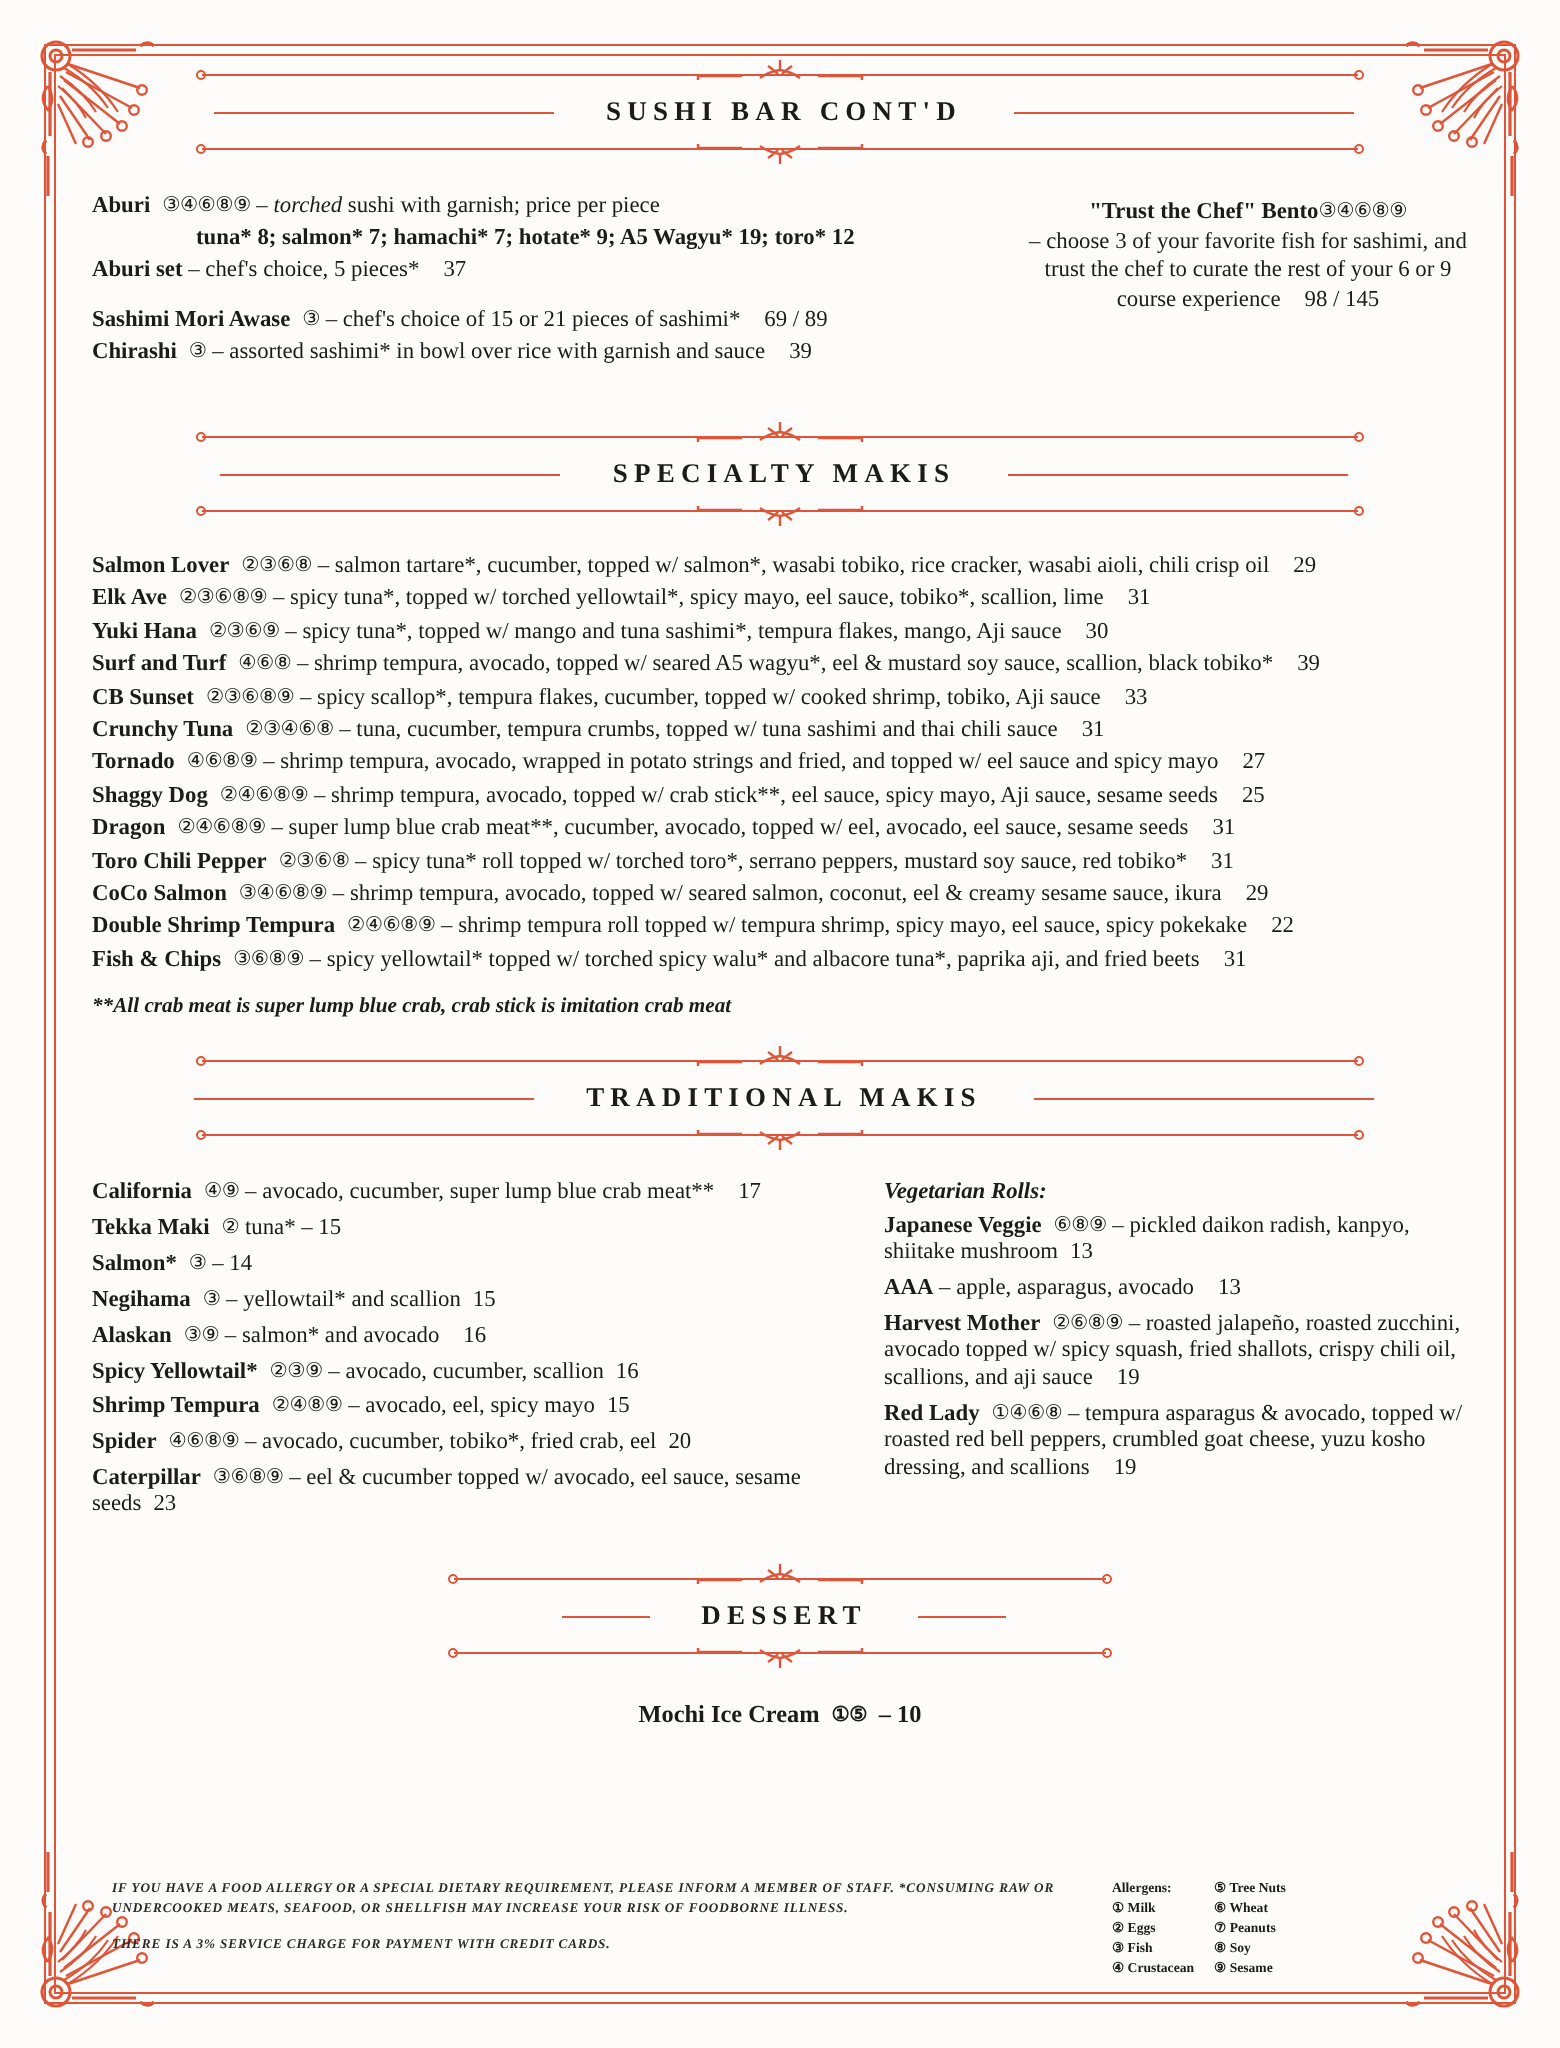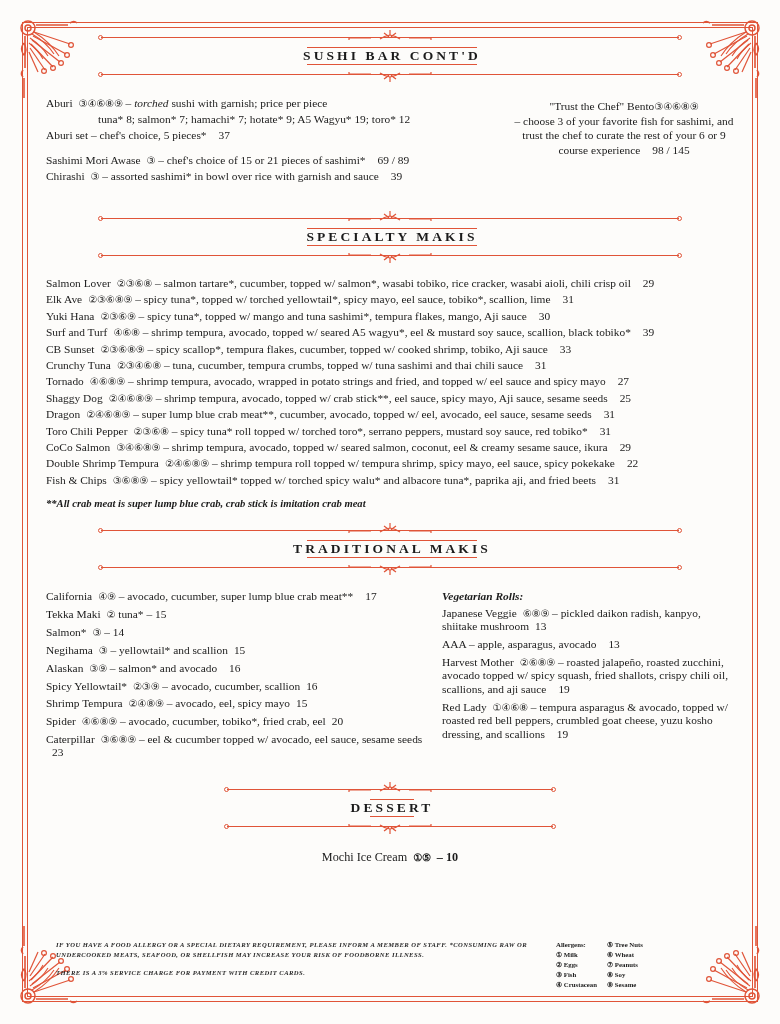--- a/index.html
+++ b/index.html
@@ -74,21 +74,20 @@
   .sh-rule-top::after,  .sh-rule-bot::after  { right: -3px; }
 
   .sh-mid {
     position: absolute;
     left: 4px; right: 0; top: 50%;
     transform: translateY(-50%);
     display: flex;
     align-items: center;
     justify-content: center;
     gap: 0;
-    flex-direction: column;
   }
   .sh-line { height: 1px; background: #e05438; width: 170px; }
   .sh-title {
     font-family: "Liberation Serif", "DejaVu Serif", serif;
     font-weight: bold;
     font-size: 13.5px;
     letter-spacing: 3.1px;
     color: #1b1b1b;
     padding: 0 26px;
     white-space: nowrap;
@@ -98,21 +97,21 @@
   .sh-flour.bot { bottom: 0px; }
   .sh-flour svg { display: block; }
 
   
   .item {
     font-size: 11.4px;
     line-height: 1.0;
     margin-bottom: 4.6px;
     color: #1b1b1b;
   }
-  .item b, .nm { font-weight: normal; }
+  .item b, .nm { font-weight: bold; }
   .it { font-style: italic; }
   .al {
     font-size: 10.2px;
     letter-spacing: -0.3px;
     vertical-align: 0.5px;
   }
   .price { white-space: nowrap; }
   .sp { display: inline-block; width: 6px; }
 
   

